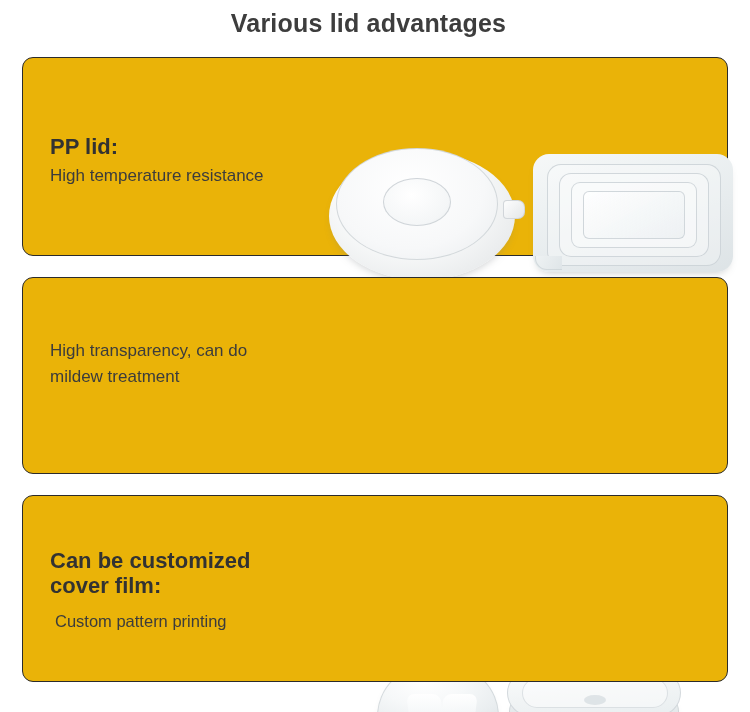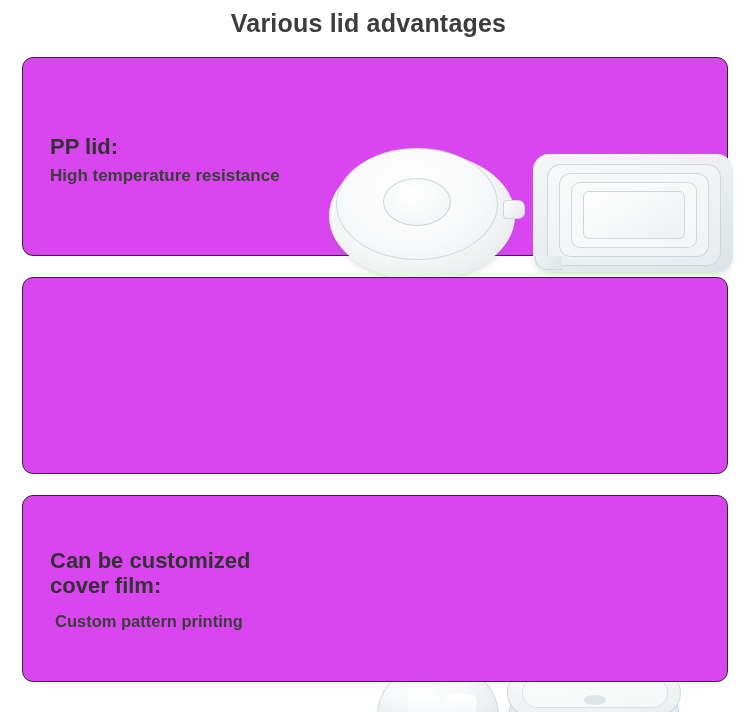--- a/index.html
+++ b/index.html
@@ -29,21 +29,21 @@
     letter-spacing: 0.2px;
   }
 
   
   .panel {
     position: absolute;
     left: 22px;
     width: 706px;
     border: 1.4px solid #2b2b2b;
     border-radius: 11px;
-    background: #d946ef;
+    background: #eab308;
     box-sizing: border-box;
   }
   #panel-pp   { top: 57px;  height: 199px; }
   #panel-pe   { top: 277px; height: 197px; }
   #panel-film { top: 495px; height: 187px; }
 
   .panel-text {
     position: absolute;
     left: 27px;
   }
@@ -54,21 +54,21 @@
   .panel-heading {
     font-size: 22px;
     font-weight: bold;
     color: #323232;
     line-height: 25px;
     margin: 0 0 4px 0;
     white-space: pre-line;
   }
   .panel-sub {
     font-size: 17px;
-    font-weight: bold;
+    font-weight: normal;
     color: #3c3c3c;
     line-height: 26px;
     margin: 0;
     white-space: pre-line;
   }
   #panel-film .panel-sub { font-size: 16.5px; padding-left: 5px; padding-top: 6px;}
 
   
   .art {
     position: absolute;
@@ -347,20 +347,22 @@
       <div class="rect-lid-ring r3"></div>
       <div class="rect-lid-ring r4"></div>
       <div class="rect-lid-notch"></div>
     </div>
   </div>
 </div>
 
 <div class="panel" id="panel-pe">
 
   <div class="panel-text">
+    <div class="panel-sub">High transparency, can do
+mildew treatment</div>
   </div>
 
   <div class="art" id="pe-heart">
     <div class="heart-base"></div>
     <div class="heart-dome">
       <div class="heart-high"></div>
     </div>
   </div>
 
   <div class="art" id="pe-square">

